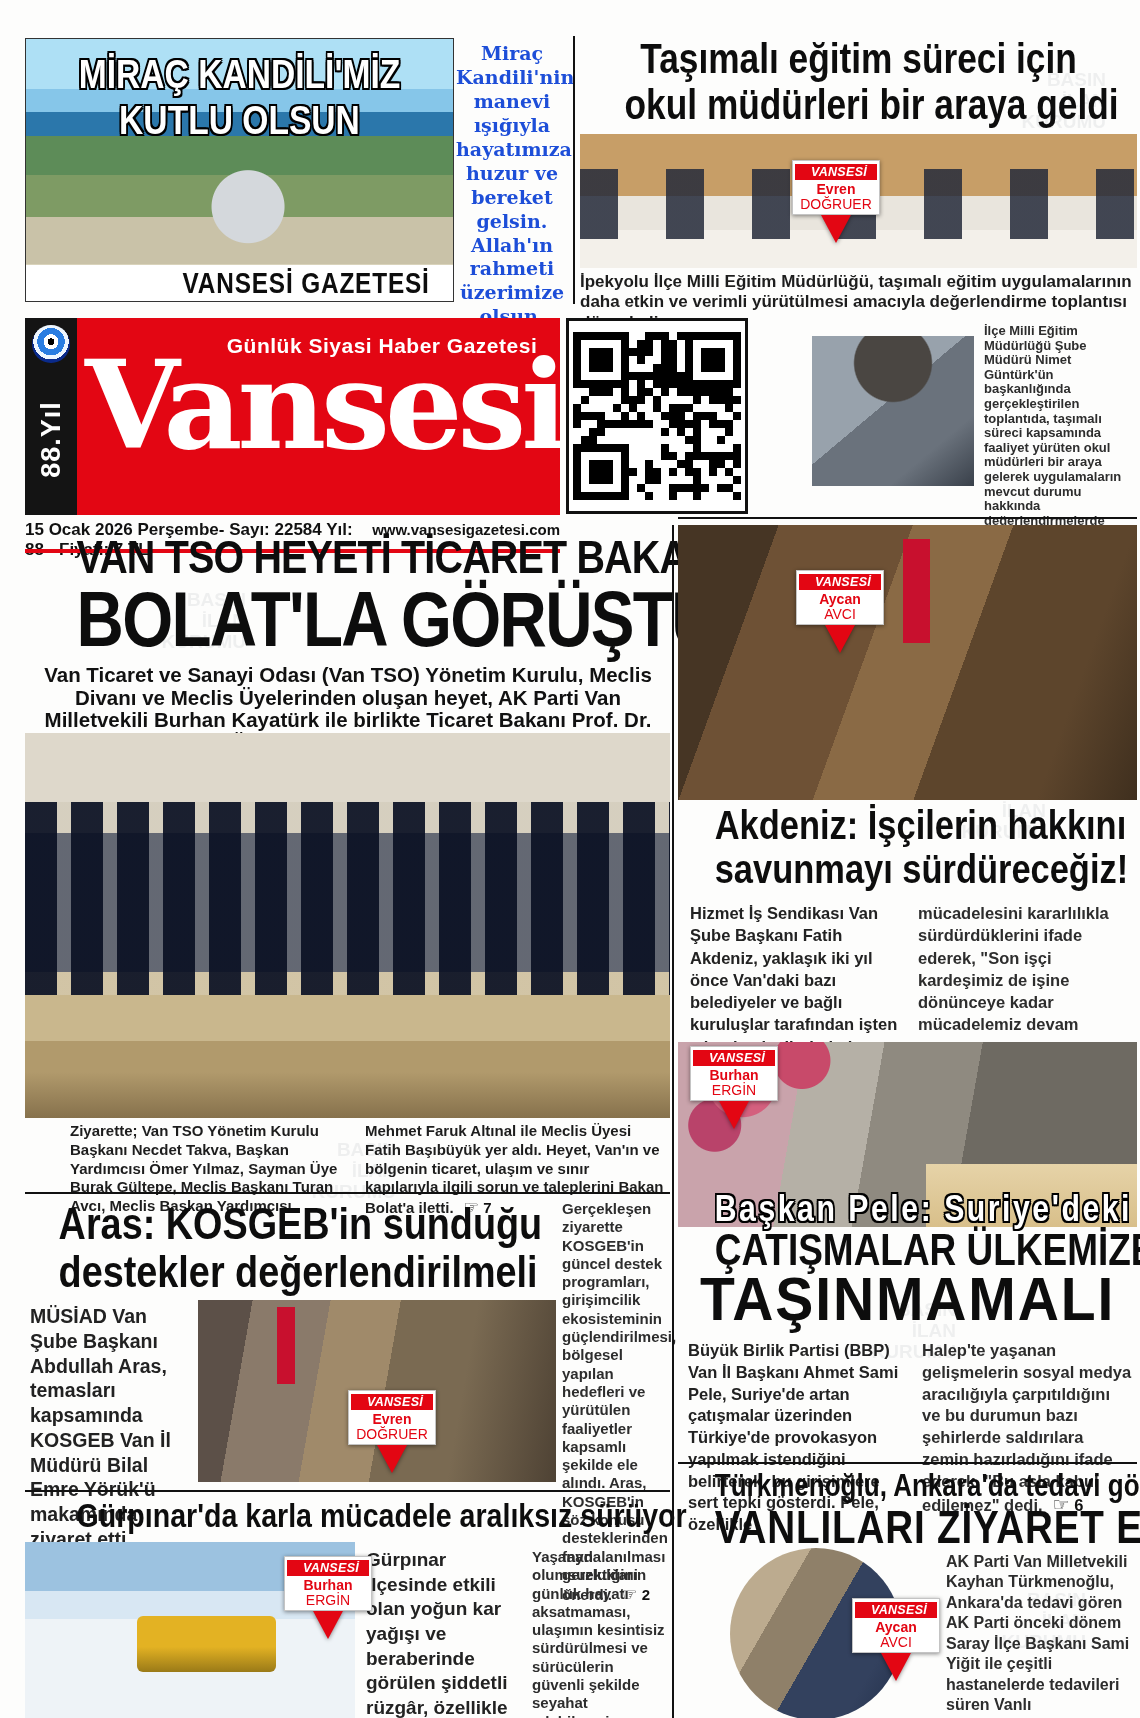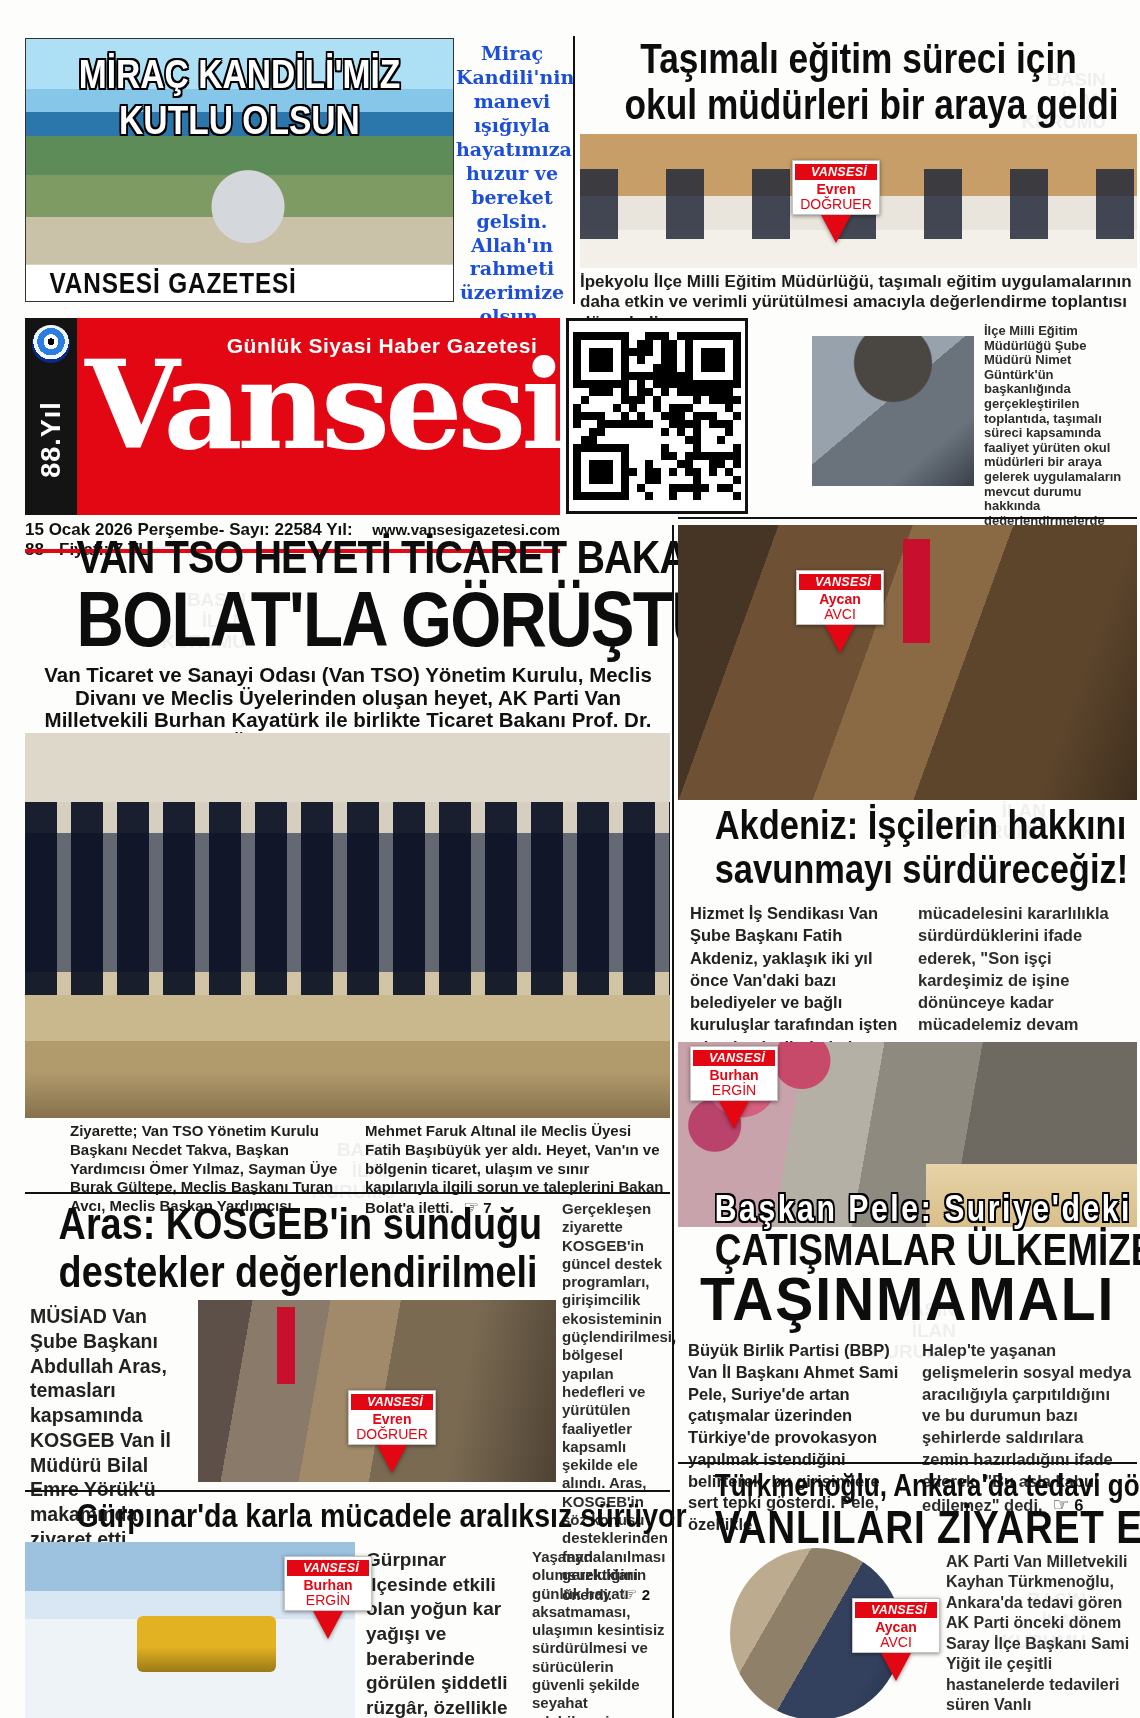--- a/index.html
+++ b/index.html
@@ -110,21 +110,21 @@
   <span class="wm" style="left:860px;top:1300px">BASIN İLAN KURUMU</span>
   <span class="wm" style="left:120px;top:1620px">BASIN İLAN KURUMU</span>
   <span class="wm" style="left:990px;top:1590px">BASIN İLAN KURUMU</span>
 
   <div class="photo ph-hagia" style="left:25px;top:38px;width:427px;height:262px;border:1px solid #333">
     <div style="position:relative;margin-top:12px">
       <div class="hl outline cond" style="font-size:40px;line-height:1.15">MİRAÇ KANDİLİ'MİZ</div>
       <div class="hl outline cond" style="font-size:40px;line-height:1.15">KUTLU OLSUN</div>
     </div>
     <div style="position:absolute;left:0;bottom:0;width:100%;height:36px;background:#fff;
-                display:flex;align-items:center;justify-content:flex-start">
+                display:flex;align-items:center;justify-content:flex-end">
       <span class="hl cond" style="font-size:29px;letter-spacing:1px">VANSESİ GAZETESİ</span>
     </div>
   </div>
 
   <div class="abs" style="left:456px;top:42px;width:112px;height:258px;
        font-family:'DejaVu Serif',serif;font-weight:bold;font-size:19px;line-height:1.26;
        text-align:center;color:#1d4ed8">Miraç Kandili'nin manevi ışığıyla hayatımıza huzur ve bereket gelsin. Allah'ın rahmeti üzerimize olsun.</div>
 
   <div class="vline" style="left:573px;top:36px;height:268px"></div>
 

